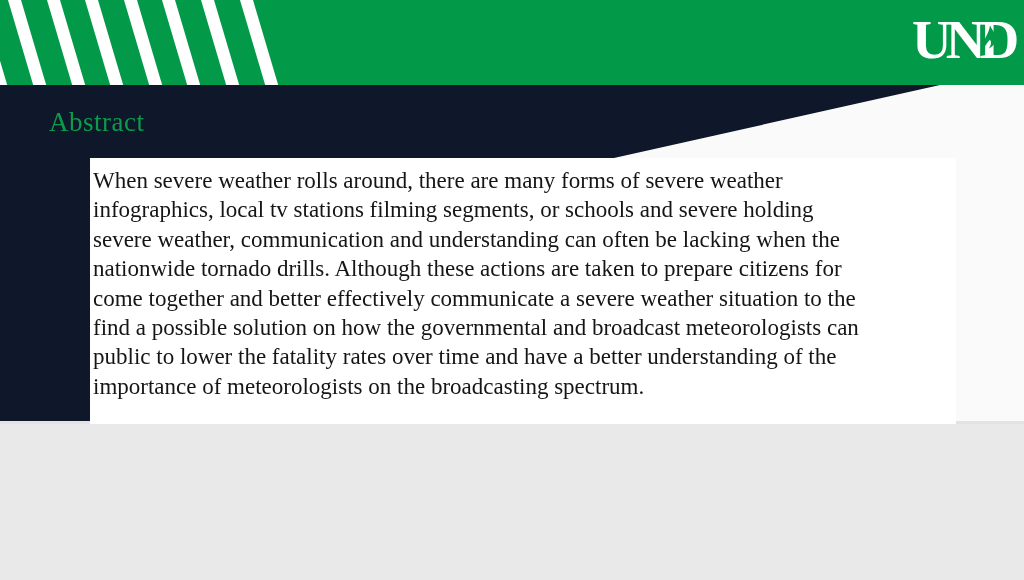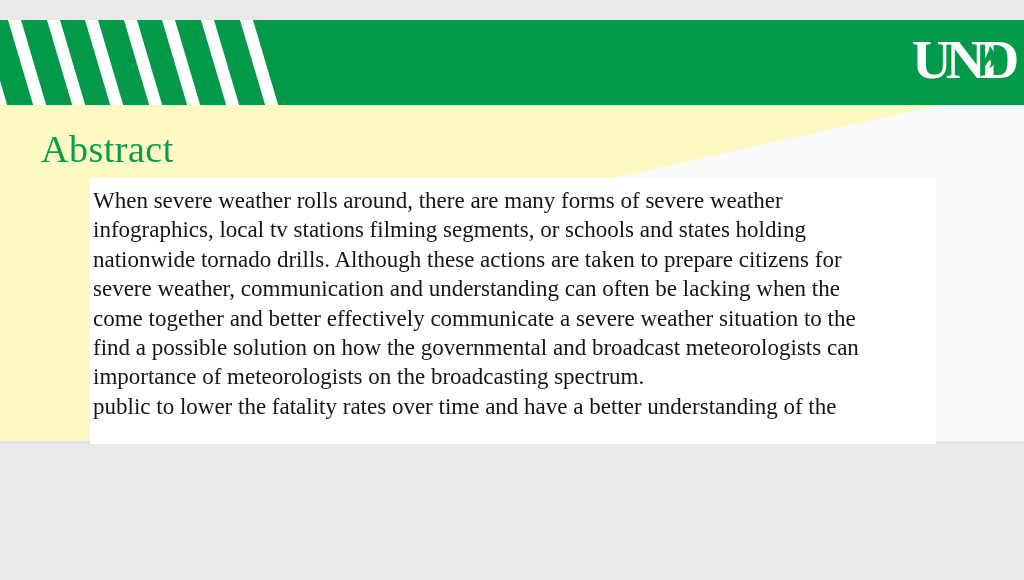--- a/index.html
+++ b/index.html
@@ -1,18 +1,18 @@
 <!DOCTYPE html>
 <html><head>
 <meta charset="utf-8">
 <style>
   html,body{margin:0;padding:0;background:#e9e9ea;overflow:hidden;}
   .slide{
     position:relative;width:1024px;height:424px;overflow:hidden;
-    background:#fef9c3;font-family:"Liberation Serif",serif;margin-top:20px;
+    background:#0f172a;font-family:"Liberation Serif",serif;
   }
   
   .header-band{
     position:absolute;left:0;top:0;width:1024px;height:85px;
     background:#029a48;
   }
   .header-stripes{
     position:absolute;left:0;top:0;width:300px;height:85px;overflow:hidden;
   }
   .stripe{
@@ -44,27 +44,28 @@
   .decor-bottom-right-wedge{
     position:absolute;left:0;top:0;width:1024px;height:580px;
     background:#f3f3f5;
     clip-path:polygon(952px 518px,1024px 437px,1024px 577px,920px 577px);
   }
   .bottom-bar{
     position:absolute;left:0;bottom:0;width:1024px;height:3px;background:#e3e3e6;
   }
   
   .slide-title{
-    position:absolute;left:41px;top:106px;
-    font-size:38px;line-height:1.25;color:#0a9b4b;
+    position:absolute;left:49px;top:106px;
+    font-size:27px;line-height:1.25;color:#0a9b4b;
     letter-spacing:0.5px;
   }
   .text-box{
     position:absolute;left:90px;top:158px;width:846px;height:382px;
     background:#ffffff;
+    padding-left:20px;
   }
   .abstract-text{
     position:absolute;left:3px;top:8px;width:840px;
     font-size:23px;color:#151515;
   }
   .abstract-line{
     line-height:29.4px;white-space:nowrap;
   }
 </style>
 </head>
@@ -94,23 +95,23 @@
         <path d="M6 0 C7.5 4 11 6.5 11 11 C11 15 9 18 5 20 C7 17 7.5 14.5 6 12.5 C4.5 14.5 2.5 15.5 2.5 18 C1 16 0.8 13.5 2 11 C3.8 7.5 5.5 4 6 0 Z" fill="#029a48"></path>
       </svg>
     </div>
   </div>
 
   <div class="slide-title">Abstract</div>
 
   <div class="text-box">
     <div class="abstract-text">
         <div class="abstract-line">When severe weather rolls around, there are many forms of severe weather</div>
-        <div class="abstract-line">infographics, local tv stations filming segments, or schools and states holding</div>
+        <div class="abstract-line">infographics, local tv stations filming segments, or schools and severe holding</div>
+        <div class="abstract-line">severe weather, communication and understanding can often be lacking when the</div>
         <div class="abstract-line">nationwide tornado drills. Although these actions are taken to prepare citizens for</div>
-        <div class="abstract-line">severe weather, communication and understanding can often be lacking when the</div>
         <div class="abstract-line">come together and better effectively communicate a severe weather situation to the</div>
         <div class="abstract-line">find a possible solution on how the governmental and broadcast meteorologists can</div>
+        <div class="abstract-line">public to lower the fatality rates over time and have a better understanding of the</div>
         <div class="abstract-line">importance of meteorologists on the broadcasting spectrum.</div>
-        <div class="abstract-line">public to lower the fatality rates over time and have a better understanding of the</div>
       </div>
   </div>
 
 </div>
 
 </body></html>

